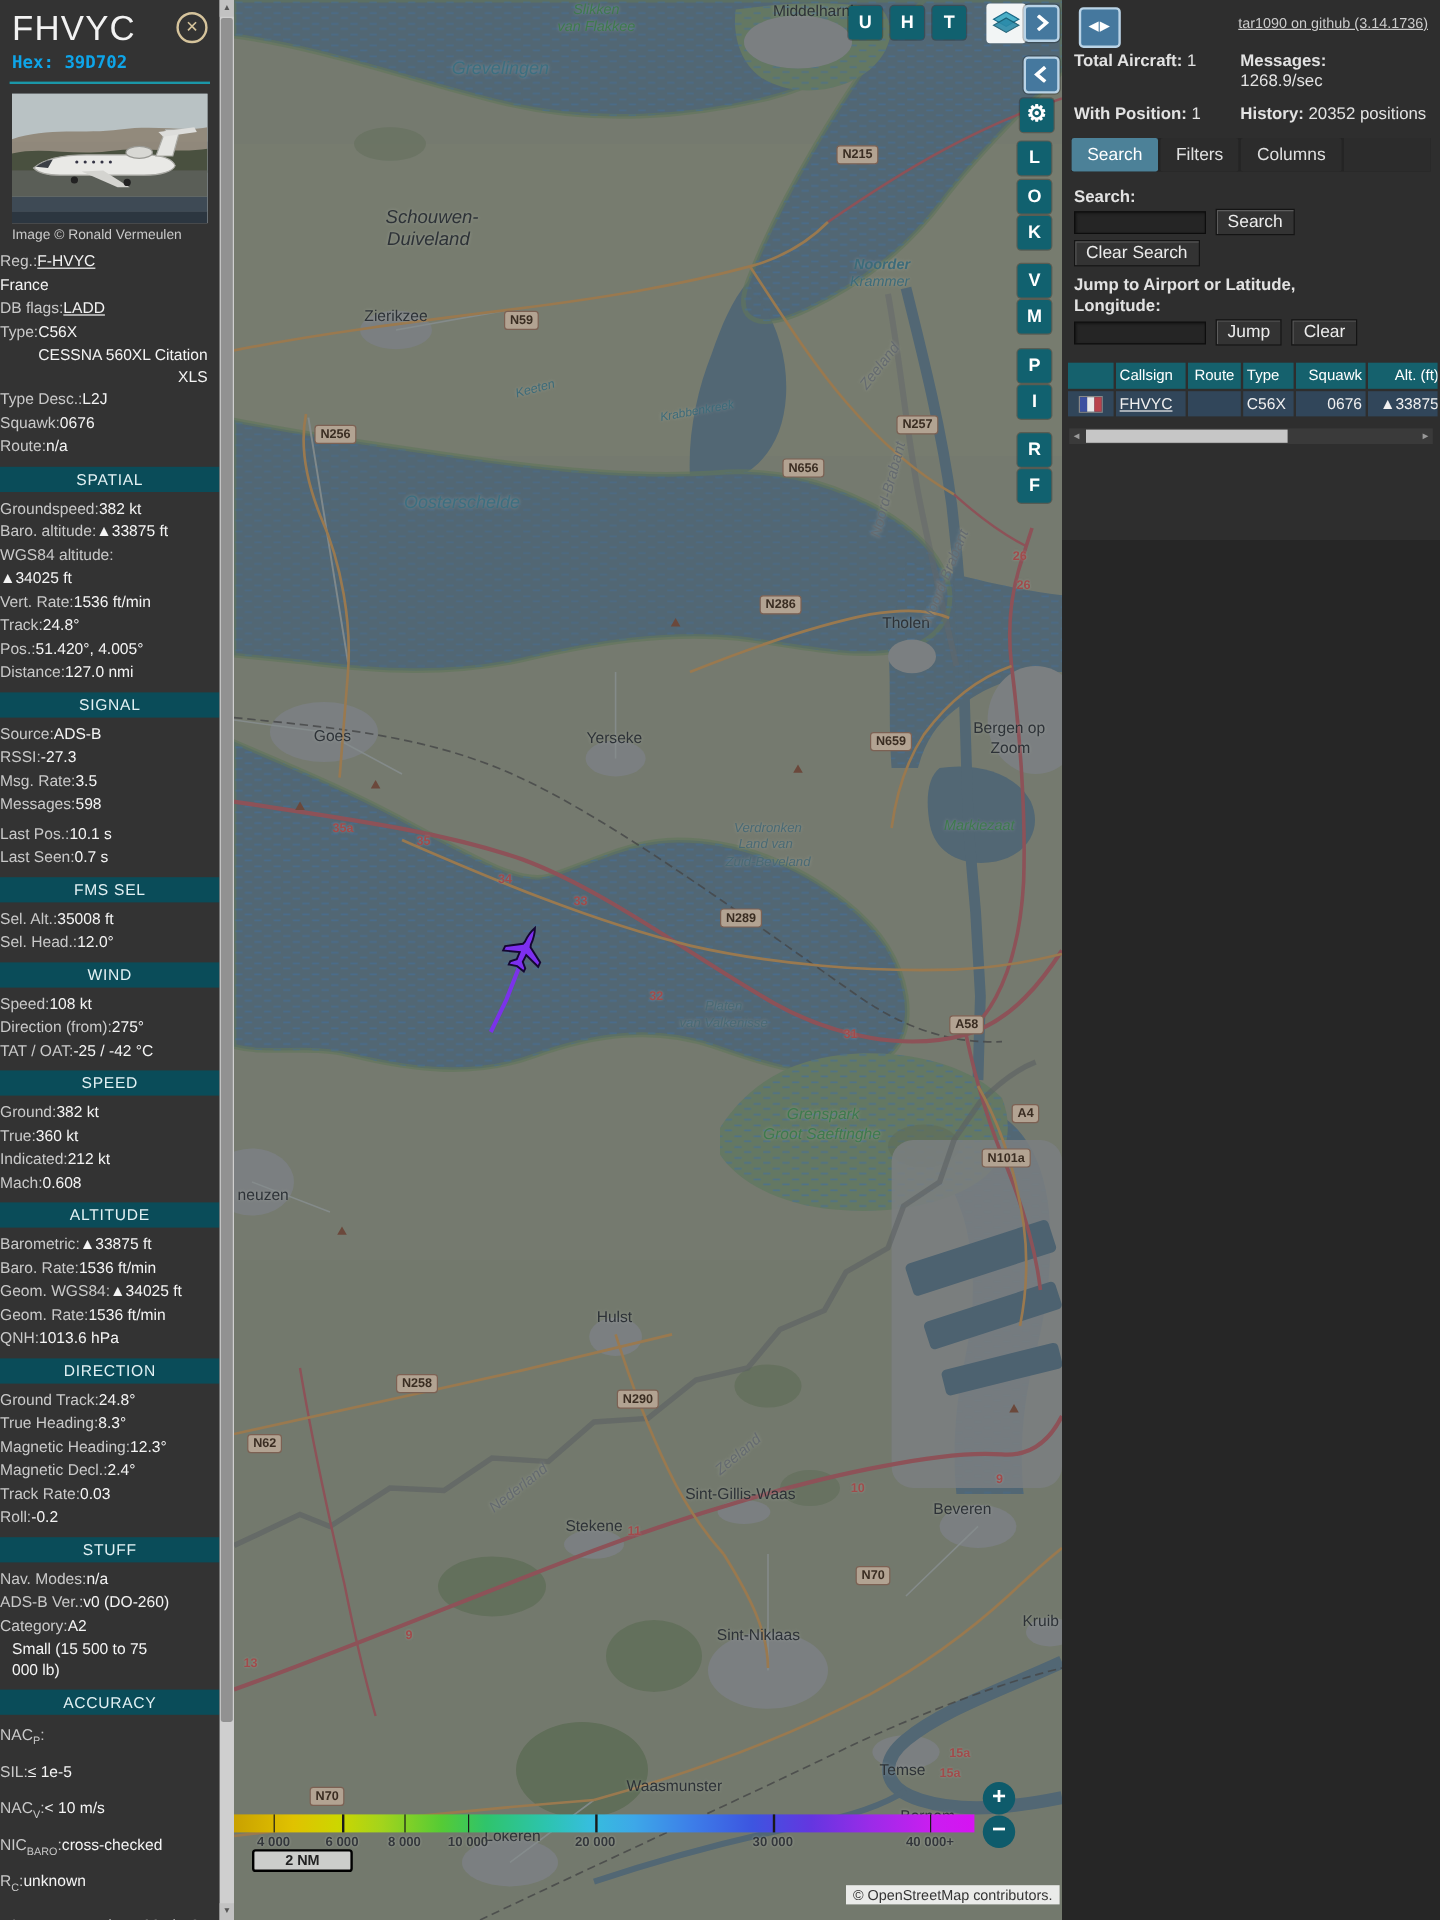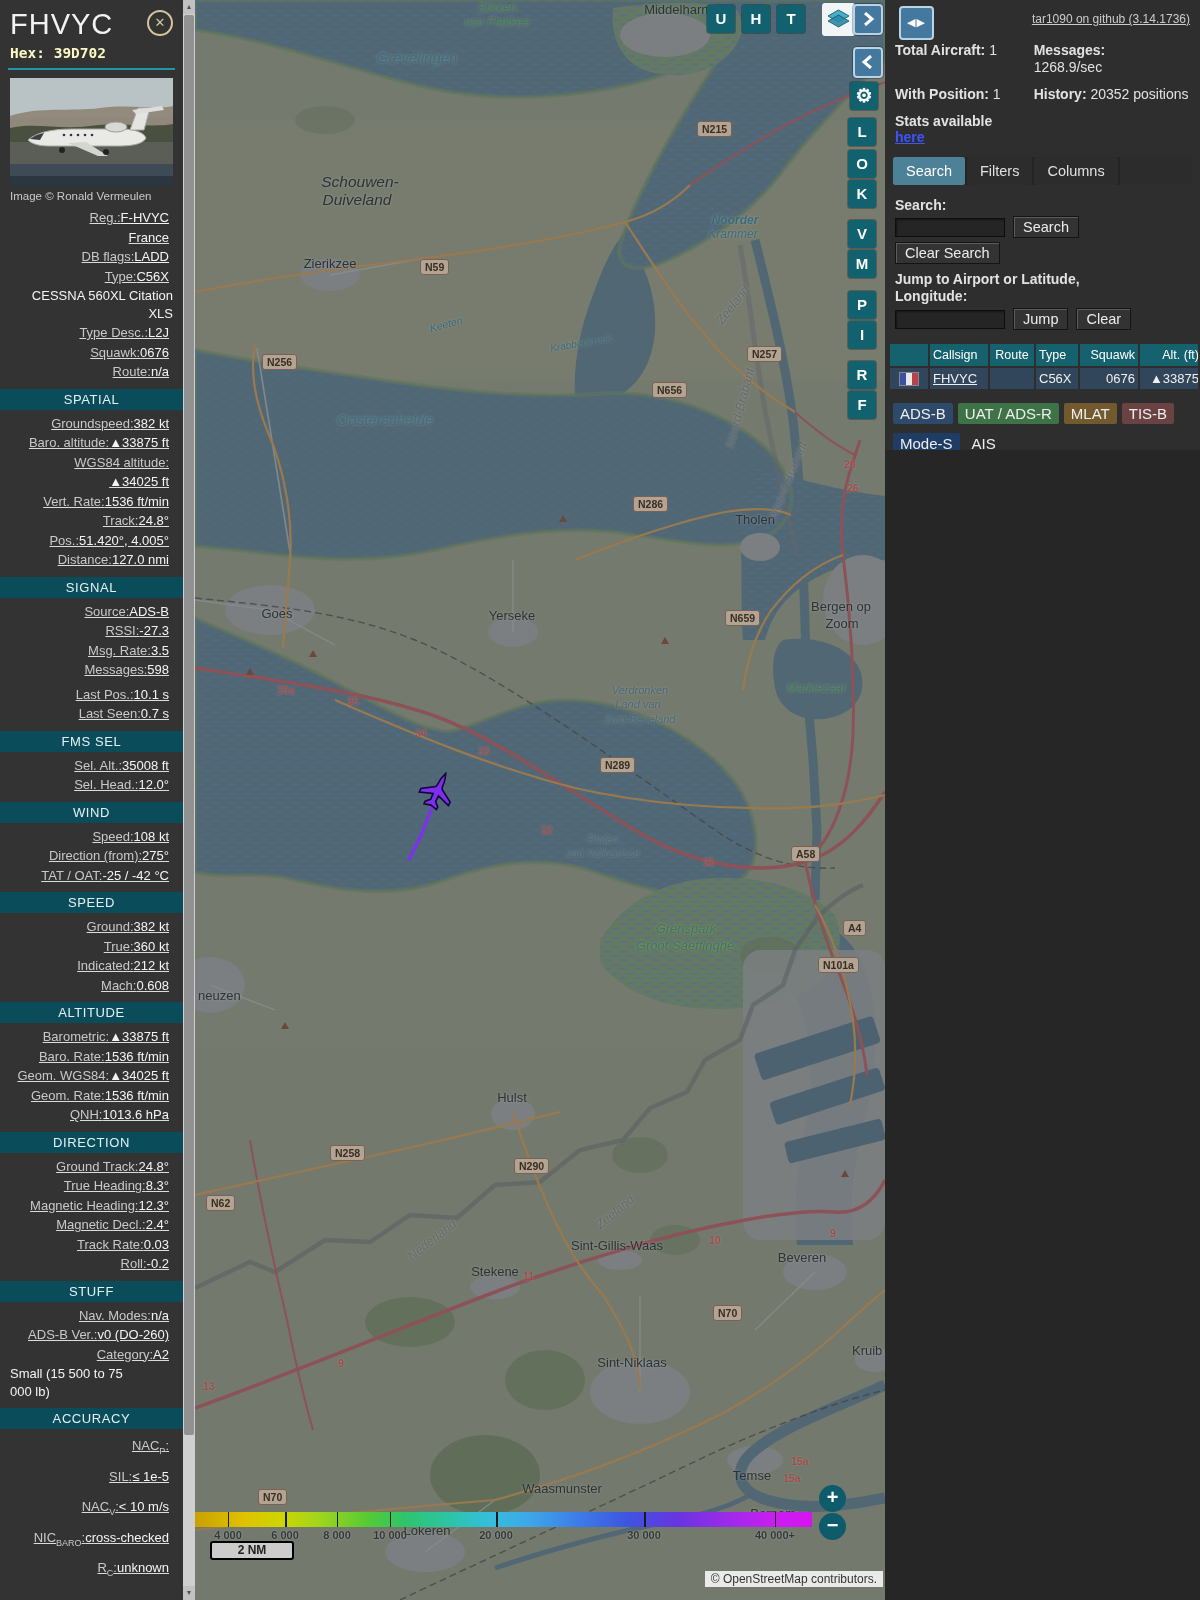--- a/index.html
+++ b/index.html
@@ -2,25 +2,25 @@
 <html><head>
 <meta charset="utf-8">
 <style>
   html,body{margin:0;padding:0;background:#222;}
   #app{position:relative;width:1200px;height:1600px;overflow:hidden;font-family:"Liberation Sans",sans-serif;background:#333;}
   
   .lp{position:absolute;left:0;top:0;width:183px;height:1600px;background:#333;color:#ddd;overflow:hidden;font-size:13px;}
   .lp-head{position:relative;padding:8px 10px 0 10px;}
   .lp-title{font-size:29px;color:#f2f2f2;letter-spacing:1px;}
   .lp-close{position:absolute;right:10px;top:10px;width:22px;height:22px;border:2px solid #d6c49c;border-radius:50%;color:#d6c49c;font-size:13px;line-height:21px;text-align:center;cursor:pointer;}
-  .lp-hex{font-family:"DejaVu Sans Mono",monospace;font-weight:bold;font-size:14.5px;color:#fef9c3;margin-top:4px;}
+  .lp-hex{font-family:"DejaVu Sans Mono",monospace;font-weight:bold;font-size:14.5px;color:#0ea5e9;margin-top:4px;}
   .lp-div{height:2px;background:#1b97a8;margin:7px 8px 8px 8px;}
   .lp-photo{margin:4px 10px 2px 10px;width:163px;height:108px;background:#9aa4a8;position:relative;overflow:hidden;}
   .lp-credit{padding:2px 10px 6px 10px;font-size:11.5px;color:#c9c9c9;}
-  .prow{display:flex;justify-content:flex-end;padding:1px 14px;line-height:17.5px;text-decoration:underline;}
+  .prow{display:flex;justify-content:flex-start;padding:1px 0;line-height:17.5px;}
   .plabel{color:#c9c9c9;white-space:nowrap;}
   .pvalue{color:#f4f4f4;text-align:right;}
   .pvalue.lnk,.plabel .lnk{text-decoration:underline;cursor:pointer;color:#f4f4f4;}
   .wrapval{display:block;text-align:right;padding:1px 10px;color:#f4f4f4;line-height:17.5px;}
   .wrapleft{display:block;text-align:left;padding:1px 10px 1px 10px;color:#f4f4f4;line-height:17.5px;width:120px;}
   .sect{background:#0a4c59;color:#e3f1f4;text-align:center;font-size:13px;padding:3px 0;margin:7px 0 4px 0;letter-spacing:.6px;}
   .subsc{font-size:9px;}
   .lp-foot{padding:10px 10px 0 10px;color:#cfcfcf;line-height:18px;font-size:13.5px;}
   
   .lsb{position:absolute;left:183px;top:0;width:12px;height:1600px;background:#cfcfcf;}
@@ -640,21 +640,20 @@
     <div class="rp-top">
       <div class="rp-toggle"><span>◀▶</span></div>
       <a class="rp-gh">tar1090 on github (3.14.1736)</a>
     </div>
     <div class="rp-stats">
       <div class="stat"><span class="b">Total Aircraft:</span> <span>1</span></div>
       <div class="stat"><span class="b">Messages:</span><br><span>1268.9/sec</span></div>
       <div class="stat"><span class="b">With Position:</span> <span>1</span></div>
       <div class="stat"><span class="b">History:</span> <span>20352 positions</span></div>
     </div>
-    <div class="rp-avail"><span>Stats available</span><br><a class="bluelink">here</a></div>
     <div class="rp-tabs">
       <div class="tab active">Search</div>
       <div class="tab">Filters</div>
       <div class="tab">Columns</div>
       <div class="tabfill"></div>
     </div>
     <div class="rp-search">
       <div class="lbl">Search:</div>
       <div class="srow">
         <input class="tinput" style="">
@@ -687,24 +686,20 @@
             </span>
           </div>
         <div class="dc c1"><span class="cslnk">FHVYC</span></div>
         <div class="dc c2"></div>
         <div class="dc c3">C56X</div>
         <div class="dc c4">0676</div>
         <div class="dc c5">▲33875</div>
 
       </div>
     </div>
-    <div class="rp-legend">
-      <span class="chip adsb">ADS-B</span><span class="chip uat">UAT / ADS-R</span><span class="chip mlat">MLAT</span><span class="chip tisb">TIS-B</span><br>
-      <span class="chip modes">Mode-S</span><span class="chip ais">AIS</span>
-    </div>
     <div class="hscroll">
       <div class="la">◄</div>
       <div class="thumb"></div>
       <div class="ra">►</div>
     </div>
     <div class="rp-rest"></div>
   </div>
 
 </div>
 

